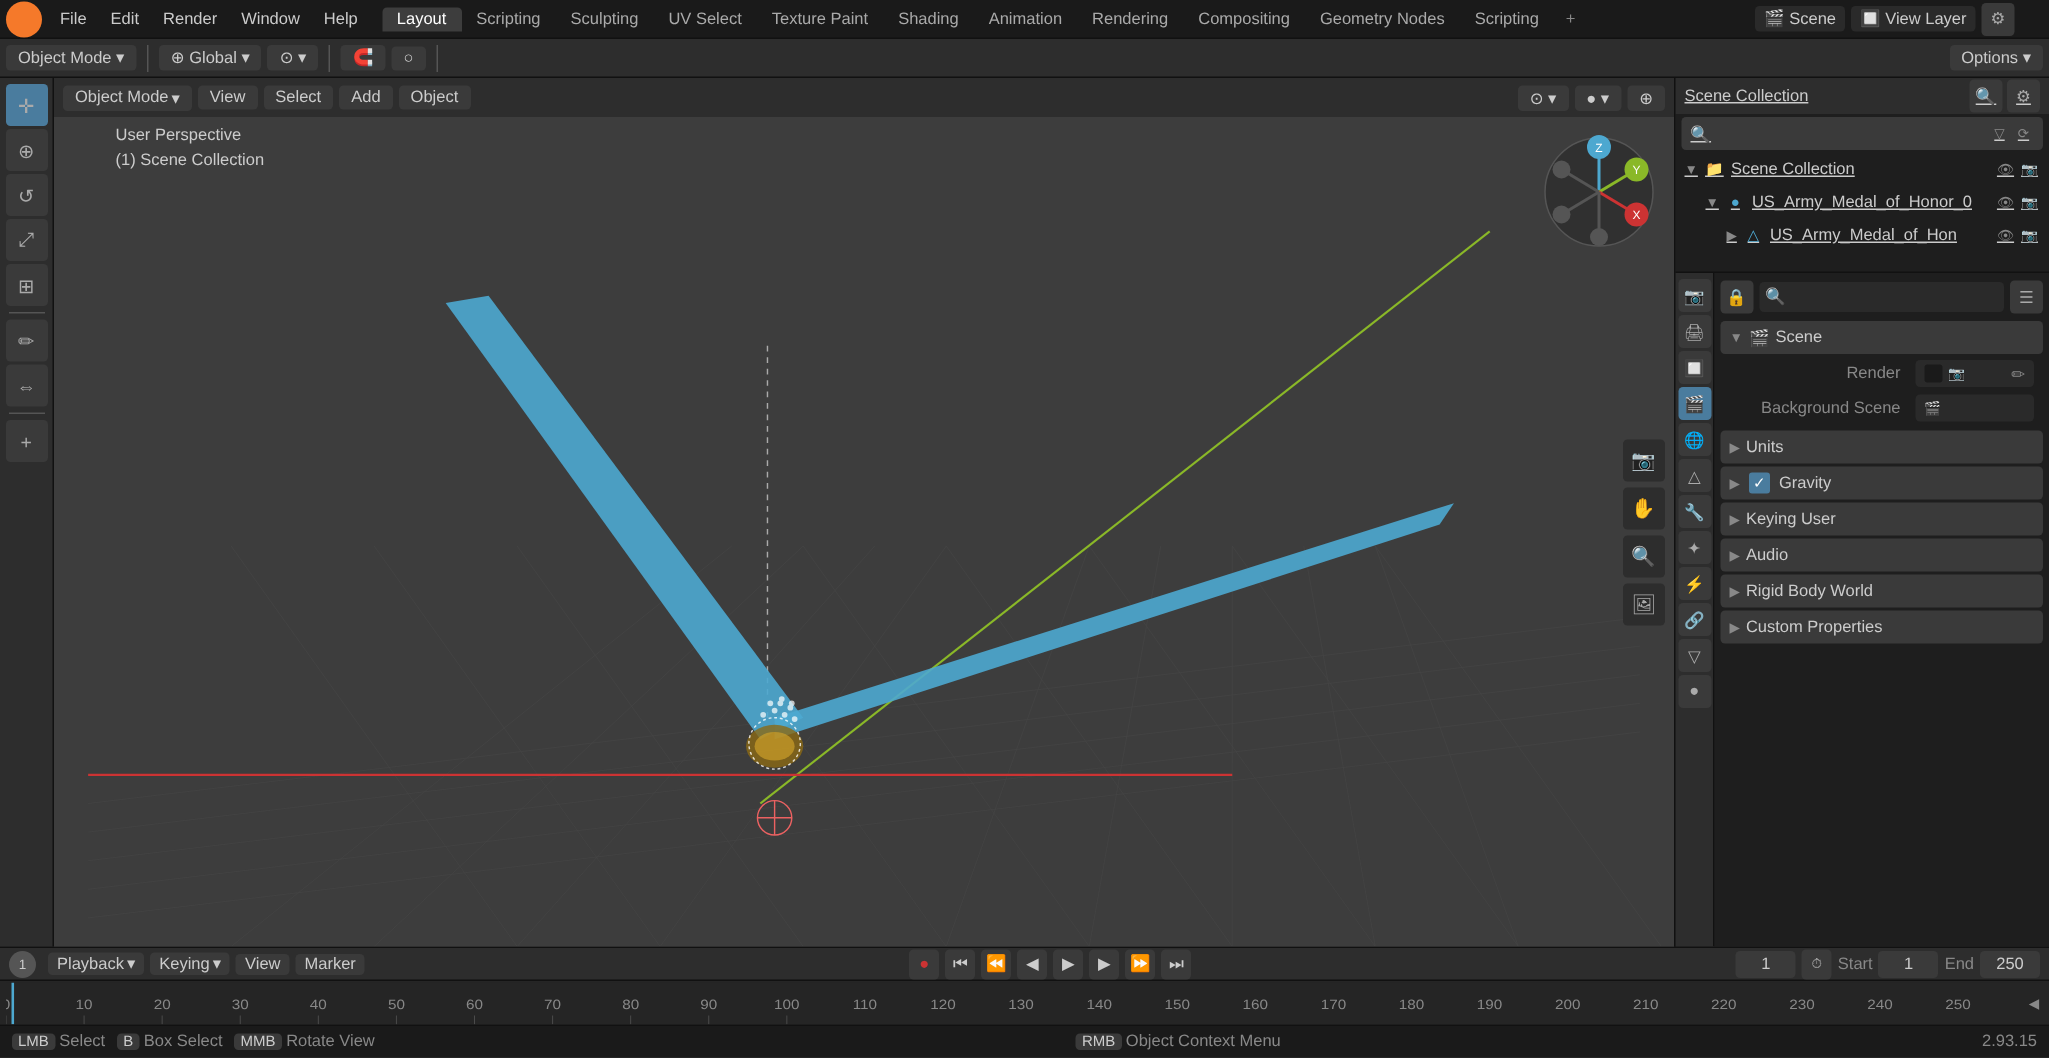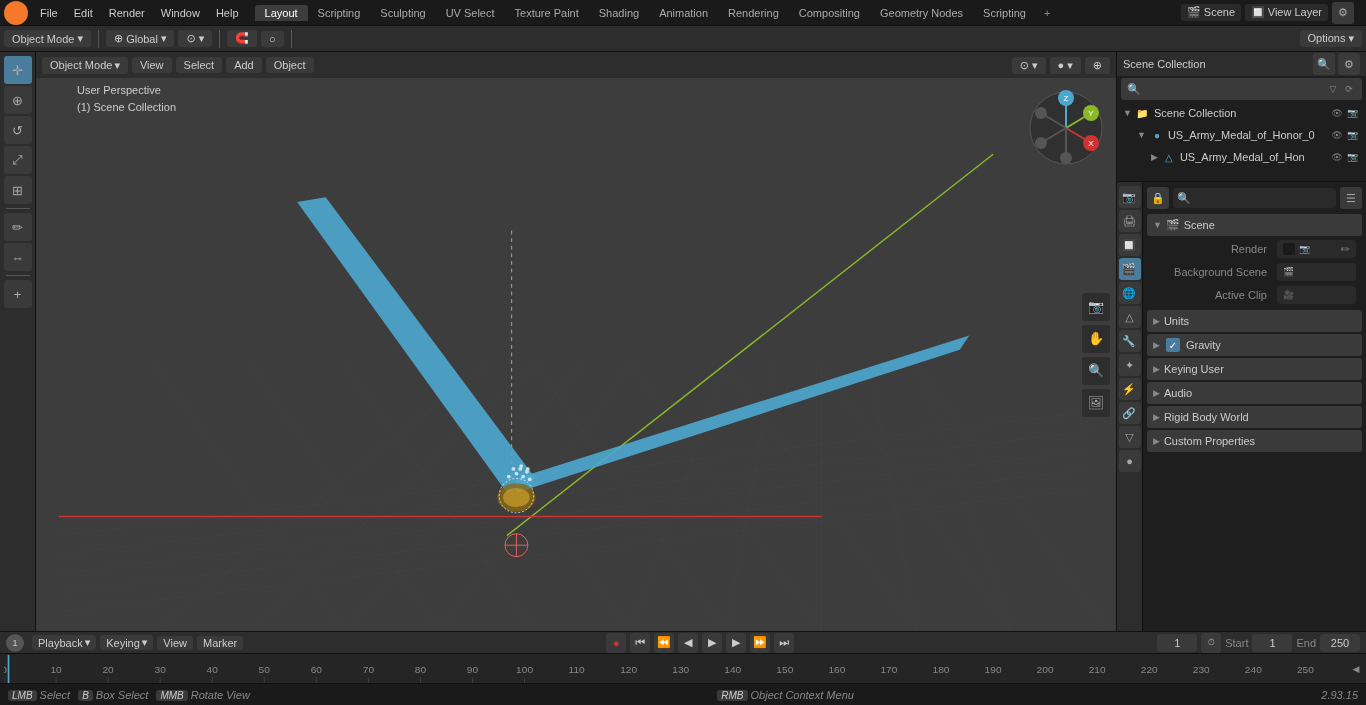--- a/index.html
+++ b/index.html
@@ -42,21 +42,21 @@
       cursor: pointer;
       border-radius: 3px 3px 0 0;
       font-size: 11px;
     }
     .workspace-tab.active {
       background: #3d3d3d;
       color: #fff;
     }
 
     .top-right {
-      display: flex; align-items: center; gap: 4px; margin-right: 8px;
+      display: flex; align-items: center; gap: 4px; margin-right: 19px;
     }
     .top-right-item {
       padding: 2px 6px;
       background: #2a2a2a;
       border-radius: 3px;
       cursor: pointer;
       font-size: 11px;
       color: #ccc;
     }
 
@@ -176,20 +176,21 @@
       display: flex; align-items: center; justify-content: center;
       font-size: 11px; color: #aaa;
     }
 
     
     .outliner {
       height: 130px;
       background: #1e1e1e;
       border-bottom: 1px solid #111;
       overflow: hidden;
+      text-decoration: underline;
     }
     .outliner-header {
       height: 24px;
       background: #2d2d2d;
       display: flex; align-items: center;
       padding: 0 6px;
       font-size: 11px; color: #ccc;
       justify-content: space-between;
     }
     .outliner-search {
@@ -328,24 +329,24 @@
       display: flex; align-items: center;
       padding: 0 4px;
       position: relative;
       overflow: hidden;
     }
 
     
     .statusbar {
       height: 22px;
       background: #1a1a1a;
-      display: flex; align-items: flex-end;
+      display: flex; align-items: flex-start;
       padding: 4px 8px; gap: 8px;
       border-top: 1px solid #111;
-      font-size: 11px; color: #888; font-style: italic;
+      font-size: 11px; color: #888;
     }
     .sb-item { display: flex; align-items: center; gap: 3px; }
     .sb-key {
       background: #3a3a3a;
       border-radius: 3px;
       padding: 0 4px;
       font-size: 10px; color: #ccc;
     }
 
     
@@ -655,27 +656,20 @@
               <span class="color-swatch" style="background:#1a1a1a"></span>
               <span style="font-size:9px;">📷</span>
               <span style="flex:1"></span>
               <span style="color:#888;">✏</span>
             </div>
           </div>
           <div class="props-row">
             <div class="props-label">Background Scene</div>
             <div class="props-value">
               <span style="font-size:9px;">🎬</span>
-              <span style="flex:1"></span>
-            </div>
-          </div>
-          <div class="props-row">
-            <div class="props-label">Active Clip</div>
-            <div class="props-value">
-              <span style="font-size:9px;">🎥</span>
               <span style="flex:1"></span>
             </div>
           </div>
         </div>
 
         <div class="props-section-header">
           <span class="arrow">▶</span>
           <span>Units</span>
         </div>
 

